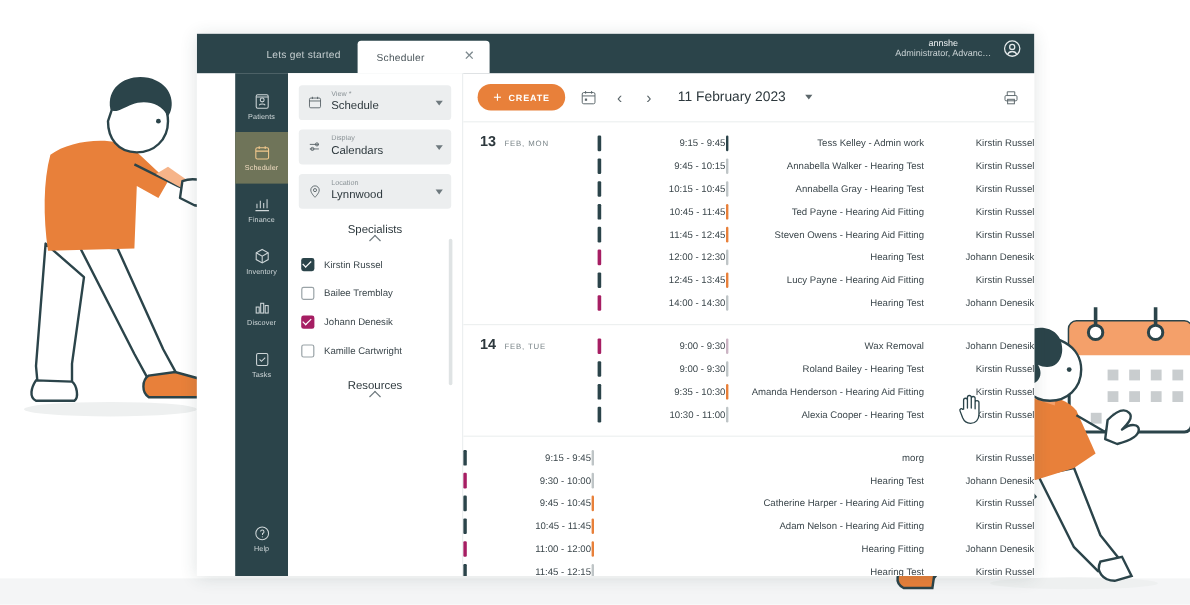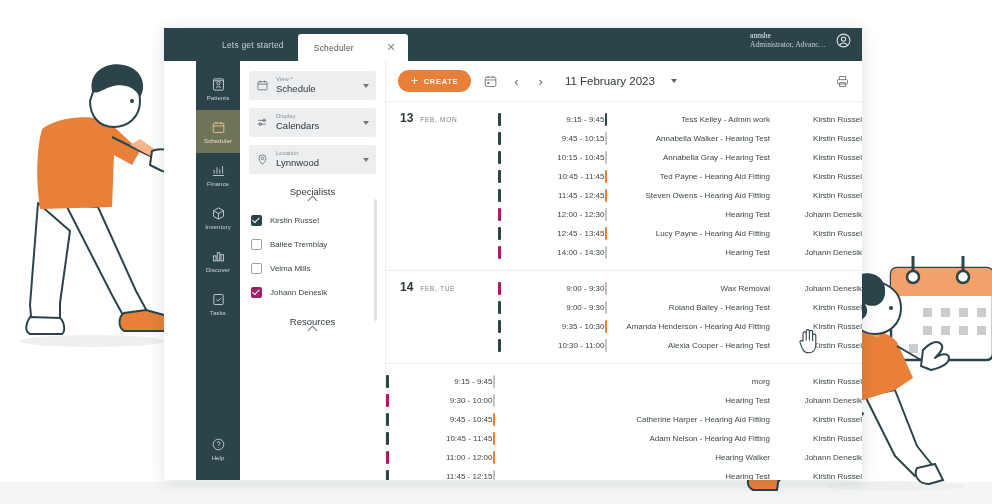--- a/index.html
+++ b/index.html
@@ -50,21 +50,21 @@
     height: 27px; border-radius: 3px 3px 0 0;
     padding: 0 12px 0 16px; min-width: 110px;
     justify-content: space-between; align-items: center;
   }
   .tab.active .tab-label { font-size: 8.5px; color:#4a555a; }
   .tab-close { color:#7e8a8f; font-size: 11px; line-height:1; margin-left: 18px; }
   #topbar-user {
     position: absolute; right: 10px; top: 3px;
     display: flex; align-items: center; gap: 9px;
   }
-  #user-text { text-align: left; color: #e3e8e9; line-height: 1.25; font-family: Liberation Serif, serif; }
+  #user-text { text-align: center; color: #e3e8e9; line-height: 1.25; }
   #user-name { font-size: 7.5px; color:#eef2f3; }
   #user-role { font-size: 7.5px; color:#c9d2d4; }
   .avatar-ic { width: 17px; height: 17px; }
 
   
   #body { flex: 1; display: flex; min-height: 0; padding-left: 32px; }
 
   
   #rail {
     width: 44px; background: #2b444a; flex: none;
@@ -376,26 +376,26 @@
         <div id="specialists-list">
           <div class="spec-row">
             <span class="cbox on" style="background:#2b444a"></span>
             <span class="spec-name">Kirstin Russel</span>
           </div>
           <div class="spec-row">
             <span class="cbox"></span>
             <span class="spec-name">Bailee Tremblay</span>
           </div>
           <div class="spec-row">
-            <span class="cbox"></span>
-            <span class="spec-name">Velma Mills</span>
-          </div>
-          <div class="spec-row">
             <span class="cbox on" style="background:#a61e63"></span>
             <span class="spec-name">Johann Denesik</span>
+          </div>
+          <div class="spec-row">
+            <span class="cbox"></span>
+            <span class="spec-name">Kamille Cartwright</span>
           </div>
         </div>
 
         <div id="spec-scroll"></div>
 
         <div class="section-head">
           <span class="section-title">Resources</span>
           <span class="chev-up"></span>
         </div>
       </div>
@@ -560,21 +560,21 @@
                 <span class="bar" style="background:#2b444a"></span>
                 <span class="time">10:45 - 11:45</span>
                 <span class="bar2" style="background:#e8803a"></span>
                 <span class="title">Adam Nelson - Hearing Aid Fitting</span>
                 <span class="who">Kirstin Russel</span>
               </div>
               <div class="appt">
                 <span class="bar" style="background:#a61e63"></span>
                 <span class="time">11:00 - 12:00</span>
                 <span class="bar2" style="background:#e8803a"></span>
-                <span class="title">Hearing Walker</span>
+                <span class="title">Hearing Fitting</span>
                 <span class="who">Johann Denesik</span>
               </div>
               <div class="appt">
                 <span class="bar" style="background:#2b444a"></span>
                 <span class="time">11:45 - 12:15</span>
                 <span class="bar2" style="background:#bfc5c7"></span>
                 <span class="title">Hearing Test</span>
                 <span class="who">Kirstin Russel</span>
               </div>
 

